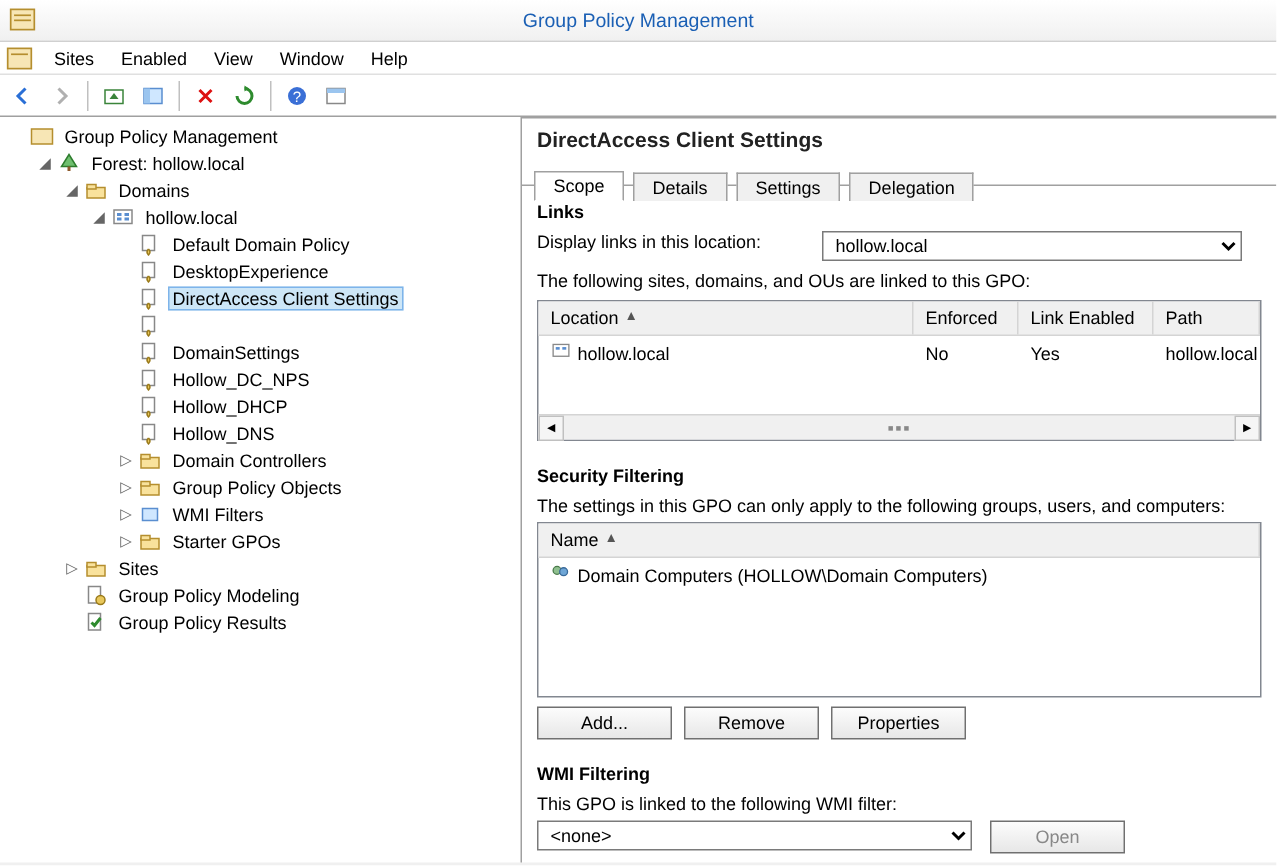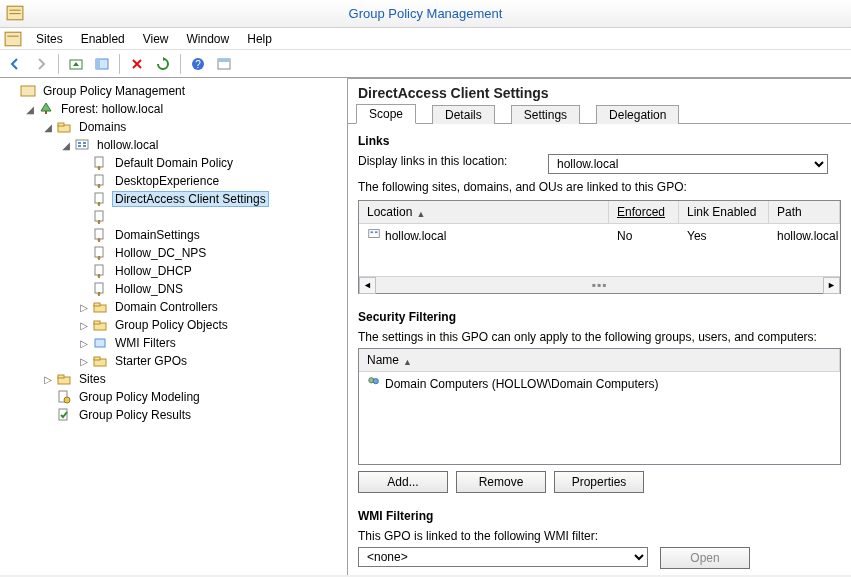--- a/index.html
+++ b/index.html
@@ -20,30 +20,30 @@
   .tree > ul { padding-left: 4px; }
   .tree li { white-space: nowrap; }
   .node-row { display: flex; align-items: center; height: 18px; padding: 0 2px; cursor: default; }
   .expander { width: 12px; height: 12px; display: inline-flex; align-items: center; justify-content: center; margin-right: 2px; color: #666; font-size: 10px; }
   .node-icon { width: 16px; height: 16px; margin-right: 4px; display: inline-flex; align-items: center; justify-content: center; }
   .node-label { padding: 1px 3px; }
   .node-label.selected { border: 1px solid #7eb4ea; background: #cde6f7; padding: 0 2px; }
   
   .detail-title { font-weight: bold; font-size: 14px; padding: 6px 10px 2px 10px; color: #222; }
   .tabstrip { display: flex; align-items: flex-end; padding: 0 8px; border-bottom: 1px solid #a0a0a0; height: 24px; }
-  .tab { border: 1px solid #a0a0a0; border-bottom: none; padding: 2px 12px; background: #f0f0f0; margin-right: 16px; position: relative; top: 1px; cursor: default; }
+  .tab { border: 1px solid #a0a0a0; border-bottom: none; padding: 2px 12px; background: #f0f0f0; margin-right: 6px; position: relative; top: 11px; cursor: default; }
   .tab.active { background: #fff; border-bottom: 1px solid #fff; }
   .section { padding: 6px 10px; }
   .section-h { font-weight: bold; margin: 4px 0 6px 0; }
   .field-row { display: flex; align-items: flex-start; gap: 10px; margin: 4px 0; }
   .field-row label { width: 180px; }
   input[type=text], select { font: inherit; border: 1px solid #7a7a7a; height: 20px; padding: 1px 4px; background: #fff; }
   .list { border: 1px solid #828790; background: #fff; }
   .list-header { display: flex; background: #f0f0f0; border-bottom: 1px solid #d4d4d4; }
-  .list-header .col { padding: 4px 8px; border-right: 1px solid #d4d4d4; font-weight: normal; display: flex; align-items: flex-end; gap: 4px; }
+  .list-header .col { padding: 4px 8px; border-right: 1px solid #d4d4d4; font-weight: normal; display: flex; align-items: flex-start; gap: 4px; }
   .list-row { display: flex; align-items: center; }
   .list-row .col { padding: 3px 8px; display: flex; align-items: center; gap: 4px; overflow: hidden; }
   .sort-ind { font-size: 9px; color: #555; }
   .scroll-strip { height: 17px; border-top: 1px solid #d4d4d4; display: flex; align-items: center; background: #f0f0f0; }
   .scroll-strip .arrow { width: 17px; height: 17px; border: 1px solid #c0c0c0; display: flex; align-items: center; justify-content: center; font-size: 9px; background: #f5f5f5; }
   .scroll-strip .track { flex: 1; display: flex; align-items: center; justify-content: center; }
   .scroll-strip .grip { color: #888; letter-spacing: 1px; }
   .btn-row { display: flex; gap: 8px; margin-top: 6px; }
   button { font: inherit; height: 22px; border: 1px solid #707070; background: linear-gradient(#fcfcfc,#e7e7e7); padding: 0 10px; min-width: 90px; }
   button:disabled { color: #888; }
@@ -390,21 +390,21 @@
           <option>hollow.local</option>
         </select>
       </div>
       <div style="margin:6px 0;">The following sites, domains, and OUs are linked to this GPO:</div>
       <div class="list" style="height:94px; display:flex; flex-direction:column;">
         <div class="list-header">
           <div class="col" style="width:250px;">
               <span>Location</span>
               <span class="sort-ind">▲</span>
             </div>
-          <div class="col" style="width:70px;text-decoration:underline;">Enforced</div>
+          <div class="col" style="width:70px;">Enforced</div>
           <div class="col" style="width:90px;">Link Enabled</div>
           <div class="col" style="flex:1;">Path</div>
         </div>
         <div style="flex:1; overflow:hidden;">
           <div class="list-row">
             <div class="col" style="width:250px;">
                 <span><svg viewBox="0 0 16 16" width="14" height="14">
                     <rect x="2" y="3" width="12" height="9" fill="#fff" stroke="#888"></rect>
                     <rect x="4" y="5" width="3" height="2" fill="#5a8ed0"></rect>
                     <rect x="9" y="5" width="3" height="2" fill="#5a8ed0"></rect>

